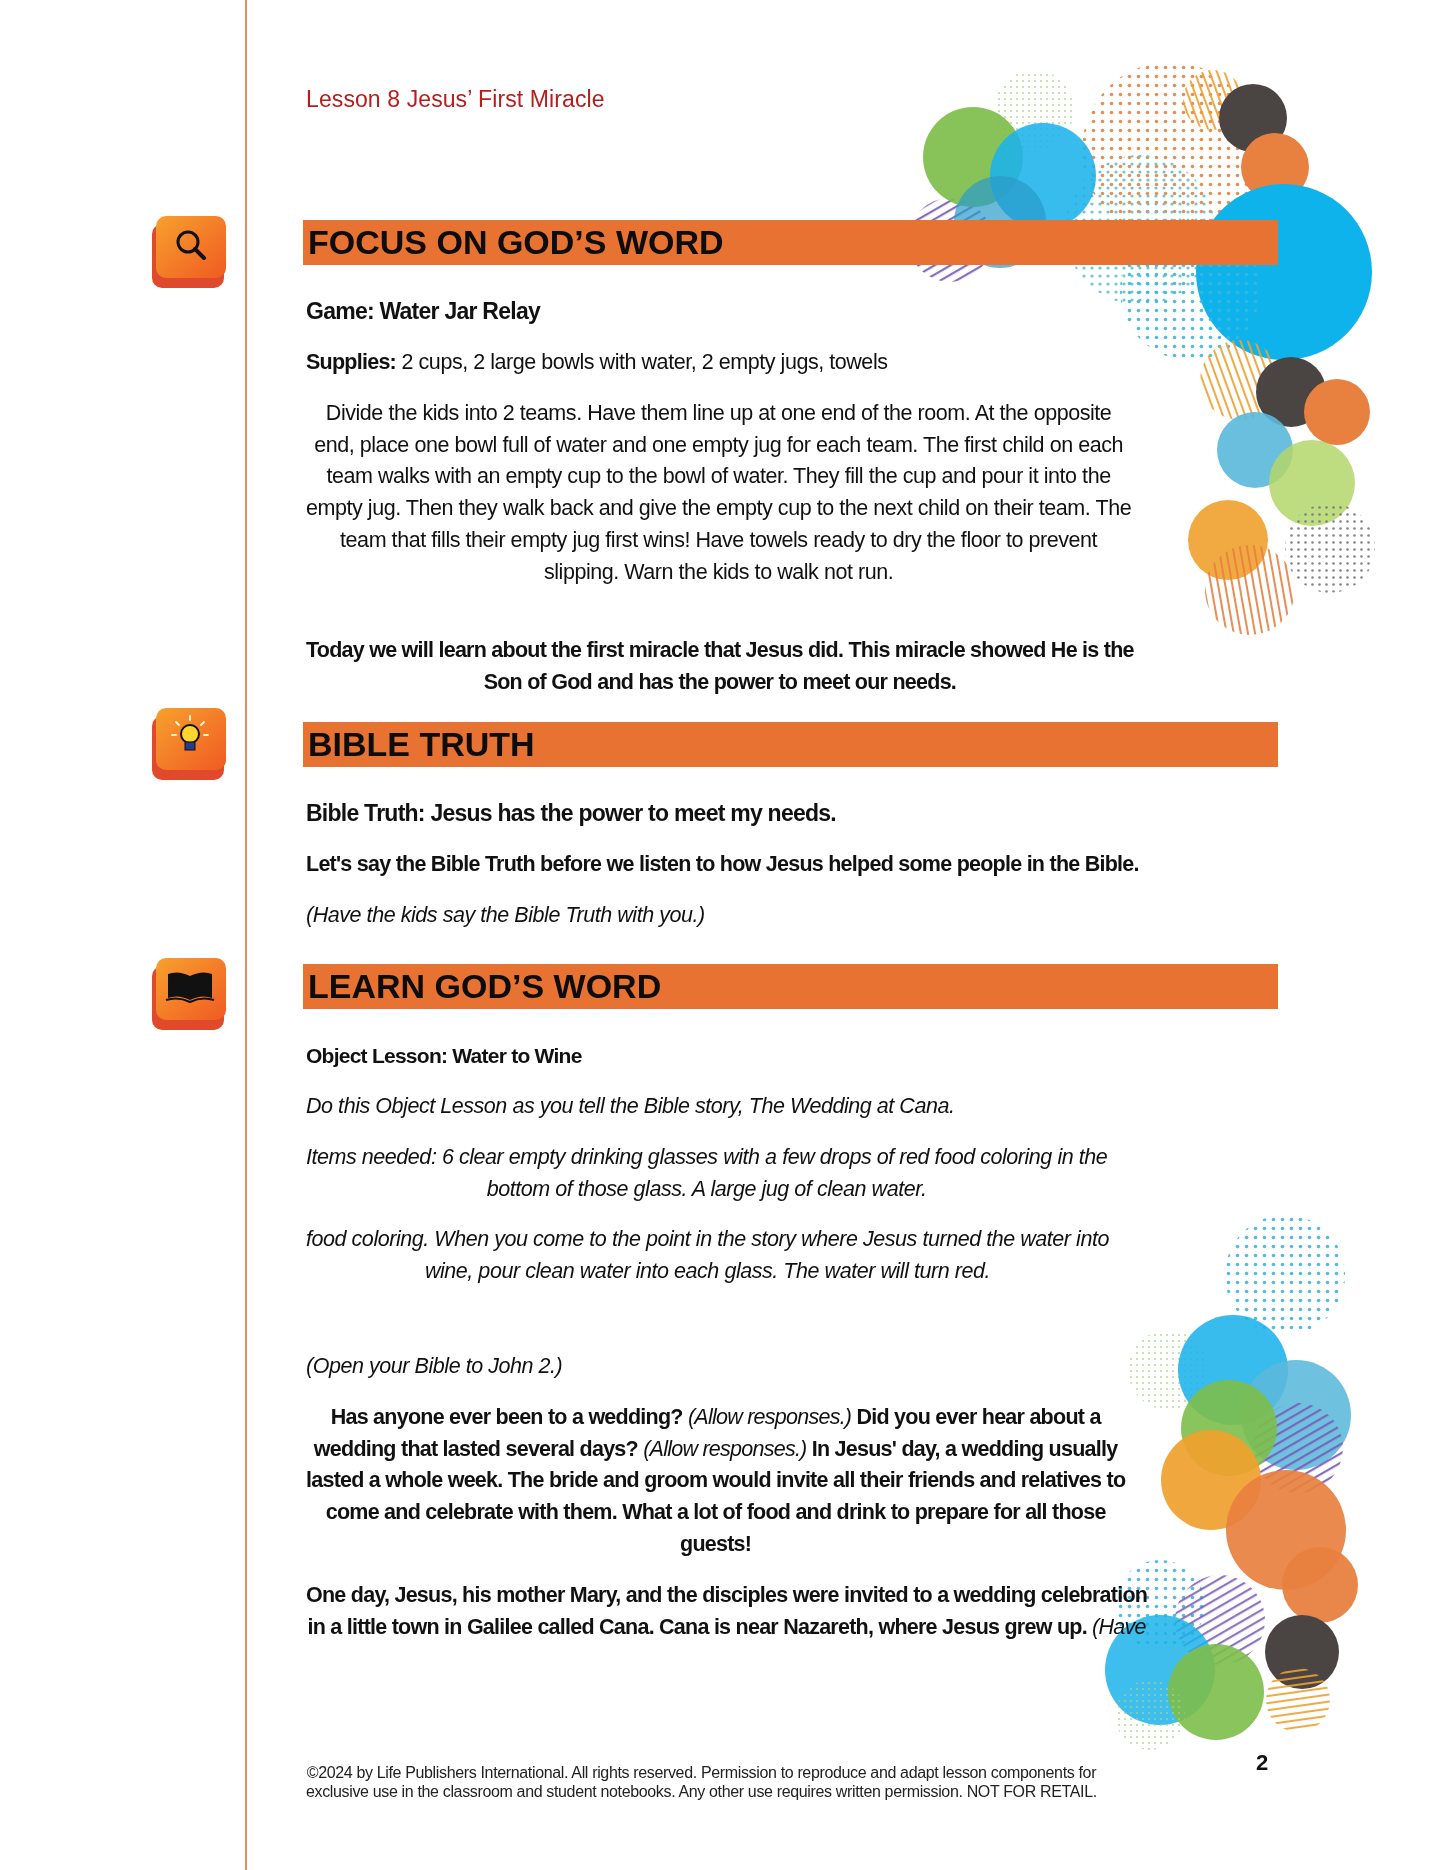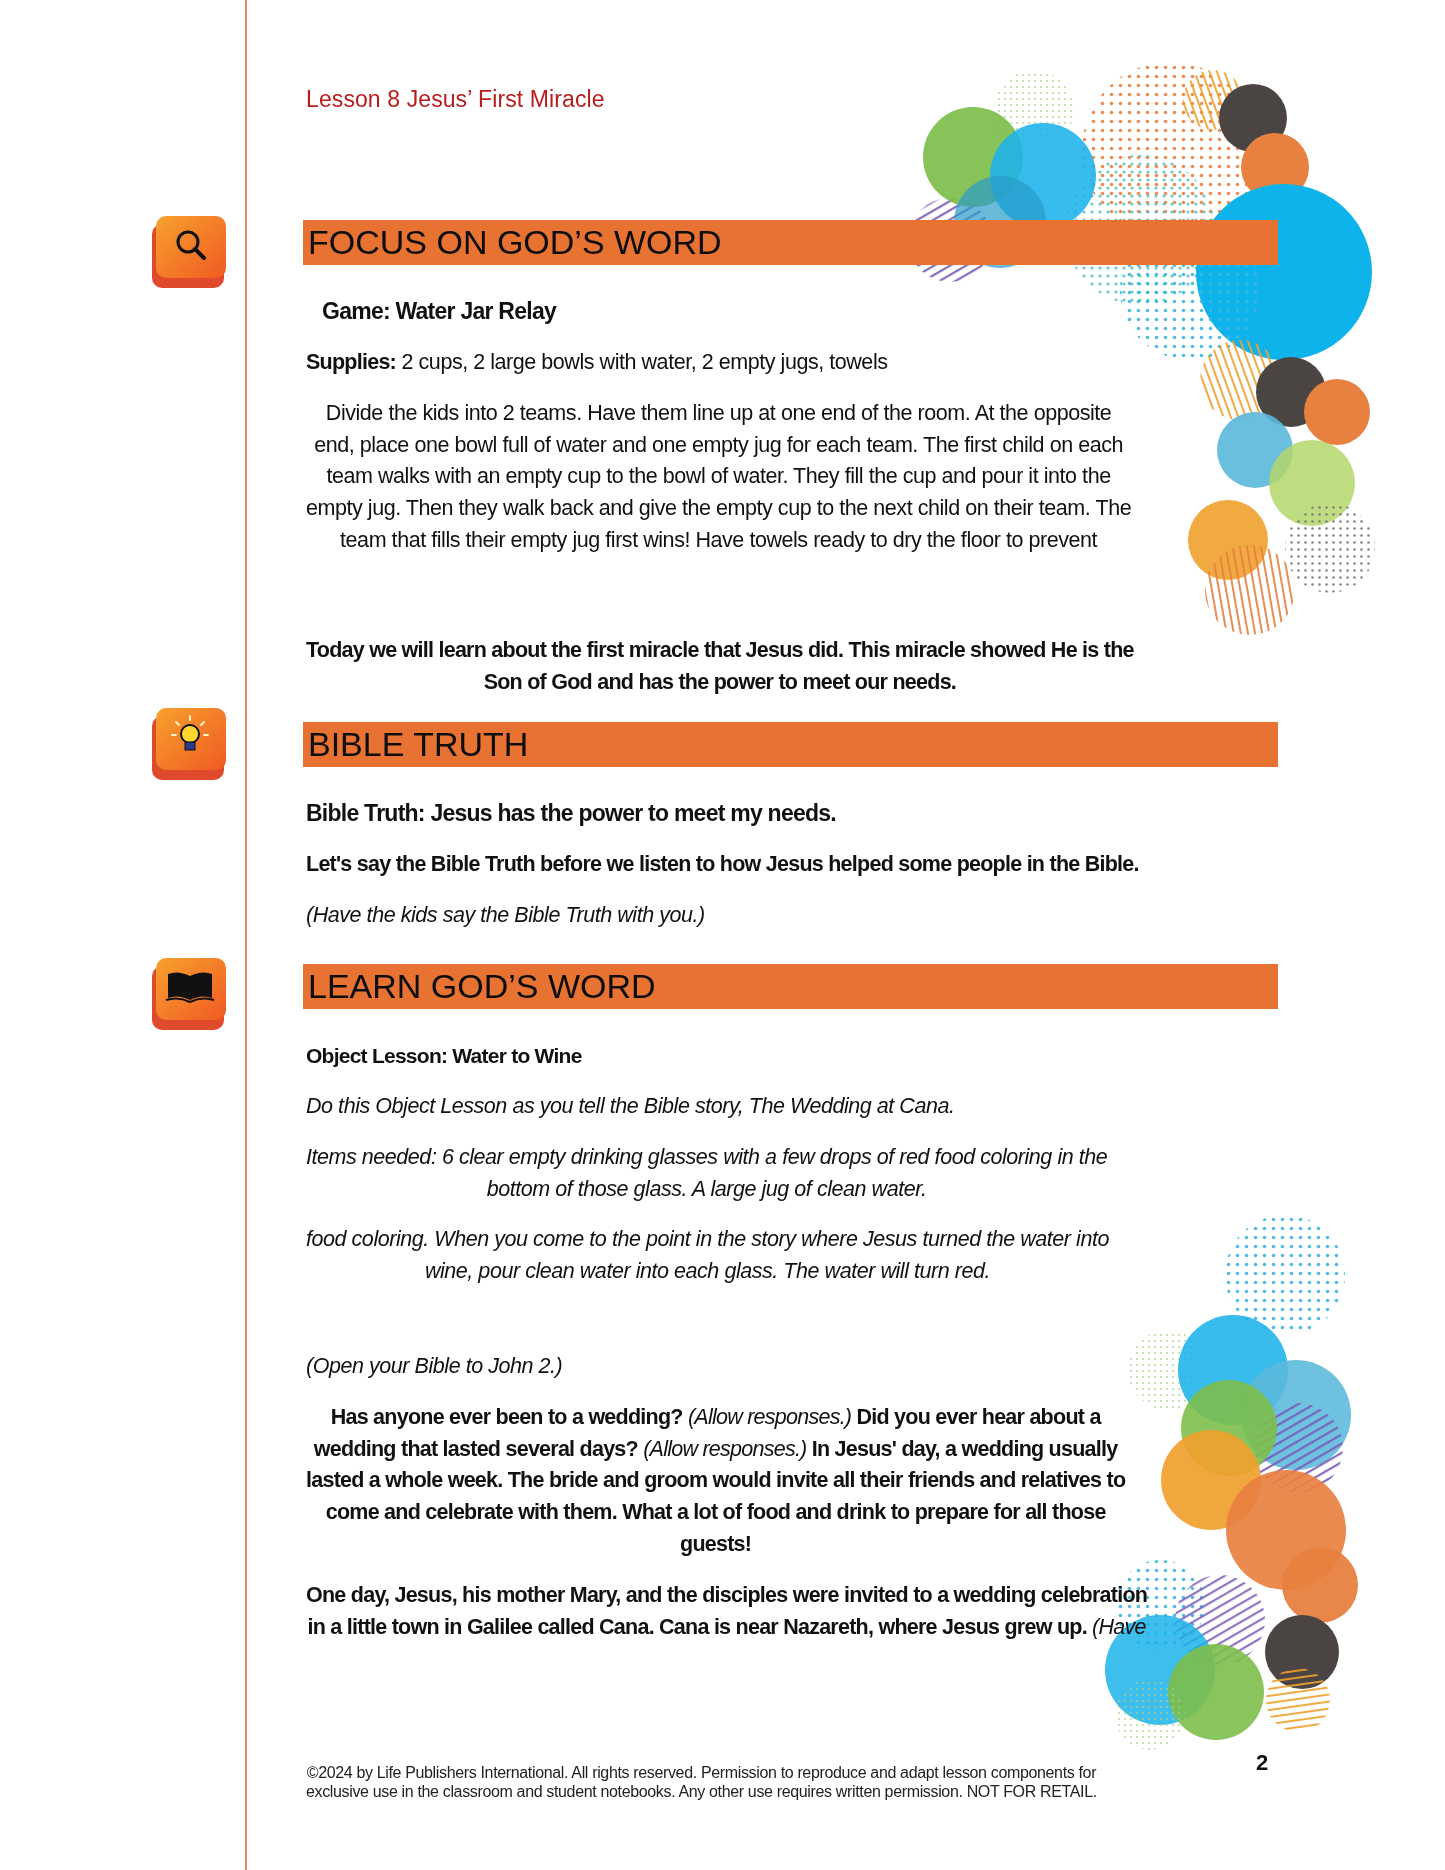--- a/index.html
+++ b/index.html
@@ -2,21 +2,21 @@
 <html><head>
 <meta charset="utf-8">
 <style>
   html, body { margin: 0; padding: 0; background: #ffffff; }
   body { width: 1445px; height: 1870px; position: relative; overflow: hidden;
          font-family: "Liberation Sans", sans-serif; color: #111; }
   .margin-rule { position: absolute; left: 245px; top: 0; width: 2px; height: 1870px; background: #e98a5c; }
   .deco { position: absolute; left: 0; top: 0; width: 1445px; height: 1870px; pointer-events: none; }
   .header { position: absolute; left: 306px; top: 86px; font-size: 23px; color: #b91c1c; letter-spacing: 0.1px; }
   .bar { position: absolute; left: 303px; width: 975px; height: 45px; background: #E87232; z-index: 2; }
-  .bar-title { position: absolute; left: 5px; top: 3px; font-size: 34px; font-weight: normal; color: #0d0d0d; letter-spacing: 0px; white-space: nowrap; }
+  .bar-title { position: absolute; left: 5px; top: 3px; font-size: 34px; font-weight: bold; color: #0d0d0d; letter-spacing: 0px; white-space: nowrap; }
   .icon-tile { position: absolute; left: 150px; width: 78px; height: 76px; }
   .text { position: absolute; left: 306px; z-index: 1; font-size: 21.5px; line-height: 31.7px; white-space: nowrap; letter-spacing: -0.45px; }
   .text.b { font-weight: bold; letter-spacing: -0.75px; }
   .text.i { font-style: italic; }
   .line { display: block; text-align: center; }
   .em-i { font-style: italic; font-weight: normal; }
   .footer { position: absolute; left: 306px; top: 1747px; font-size: 16px; line-height: 19px; color: #222; white-space: nowrap; letter-spacing: -0.35px; z-index: 3; margin-top: 16px; }
   .page-num { position: absolute; left: 1256px; top: 1750px; font-size: 22px; font-weight: bold; color: #111; }
 </style>
 </head>
@@ -144,30 +144,31 @@
 <div class="bar" style="top:220px">
   <span class="bar-title">FOCUS ON GOD’S WORD</span>
 </div>
 <div class="bar" style="top:722px">
   <span class="bar-title">BIBLE TRUTH</span>
 </div>
 <div class="bar" style="top:964px">
   <span class="bar-title">LEARN GOD’S WORD</span>
 </div>
 
-<div class="text b" style="top:296px; font-size:23px;margin-left:16px;">Game: Water Jar Relay</div>
+<div class="text b" style="top:296px; font-size:23px;">Game: Water Jar Relay</div>
 <div class="text" style="top:347px">
   <b style="letter-spacing:-0.75px">Supplies:</b><span> 2 cups, 2 large bowls with water, 2 empty jugs, towels</span>
 </div>
 <div class="text" style="top:398px">
   <span class="line">Divide the kids into 2 teams. Have them line up at one end of the room. At the opposite</span>
   <span class="line">end, place one bowl full of water and one empty jug for each team. The first child on each</span>
   <span class="line">team walks with an empty cup to the bowl of water. They fill the cup and pour it into the</span>
   <span class="line">empty jug. Then they walk back and give the empty cup to the next child on their team. The</span>
   <span class="line">team that fills their empty jug first wins! Have towels ready to dry the floor to prevent</span>
+  <span class="line">slipping. Warn the kids to walk not run.</span>
 </div>
 <div class="text b" style="top:635px">
   <span class="line">Today we will learn about the first miracle that Jesus did. This miracle showed He is the</span>
   <span class="line">Son of God and has the power to meet our needs.</span>
 </div>
 
 <div class="text b" style="top:798px; font-size:23px;">Bible Truth: Jesus has the power to meet my needs.</div>
 <div class="text b" style="top:849px">Let's say the Bible Truth before we listen to how Jesus helped some people in the Bible.</div>
 <div class="text i" style="top:900px">(Have the kids say the Bible Truth with you.)</div>
 

